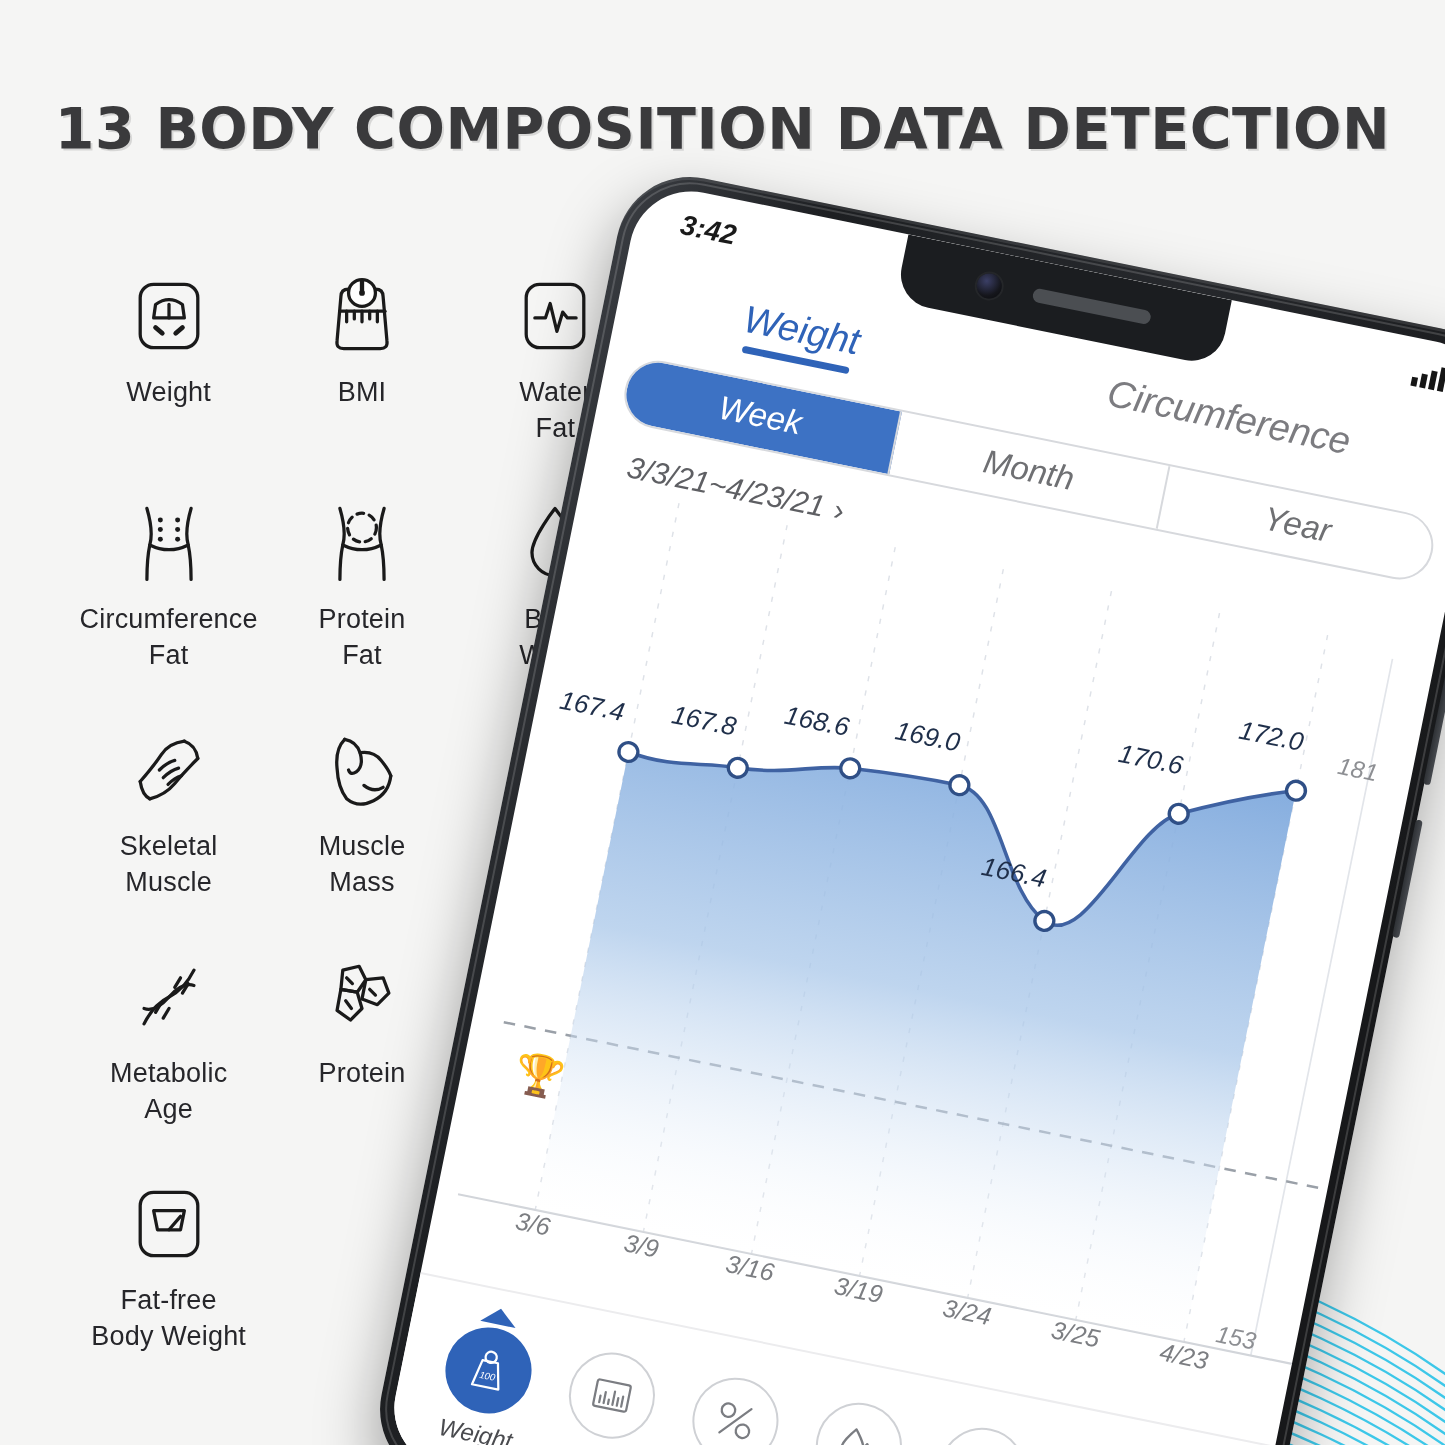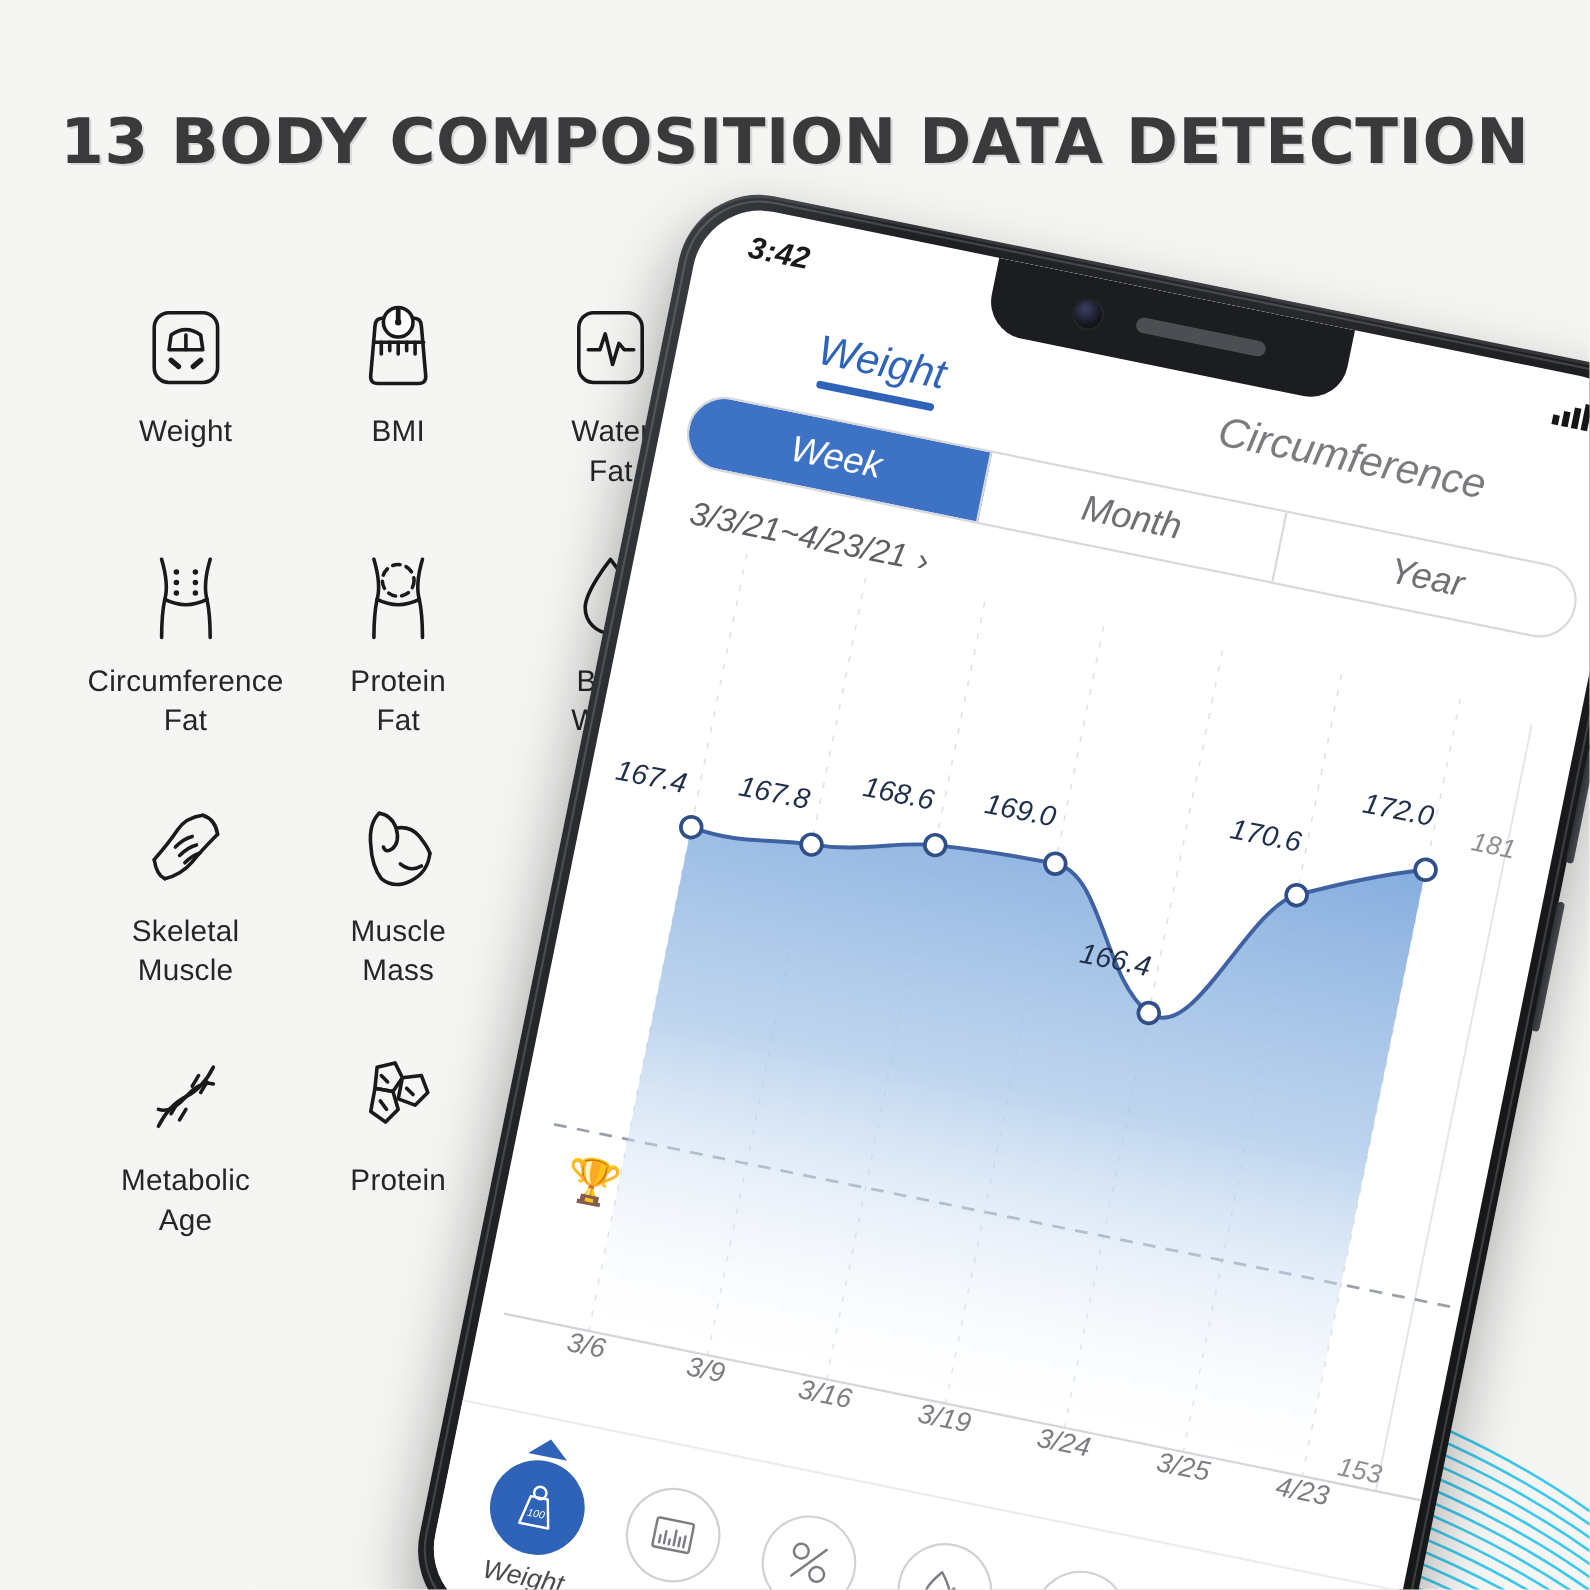--- a/index.html
+++ b/index.html
@@ -475,20 +475,31 @@
       <svg viewBox="0 0 100 100" fill="none" stroke="#1a1a1a" stroke-width="3.4" stroke-linecap="round" stroke-linejoin="round">
         <path d="M18 72 A32 32 0 1 1 82 72"></path>
         <path d="M31 69 A19 19 0 1 1 69 69"></path>
         <line x1="50" y1="70" x2="62" y2="50"></line>
         <circle cx="50" cy="71" r="4" fill="#1a1a1a" stroke="none"></circle>
       </svg>
     </div>
     <div class="feature-label">BMR</div>
   </div>
 
+  <div class="feature">
+    <div class="feature-icon">
+      <svg viewBox="0 0 100 100" fill="none" stroke="#1a1a1a" stroke-width="3.4" stroke-linecap="round" stroke-linejoin="round">
+        <rect x="20" y="17" width="60" height="66" rx="14"></rect>
+        <path d="M34 36 L66 36 L62 56 L38 56 Z"></path>
+        <line x1="50" y1="56" x2="62" y2="42"></line>
+      </svg>
+    </div>
+    <div class="feature-label">Fat-free
+Body Weight</div>
+  </div>
 
 </div>
 
 <svg class="deco-arcs-left" viewBox="0 0 520 1000" fill="none">
   <g stroke="#2ec4e8" stroke-width="2.2" fill="none" opacity="0.95">
     <path d="M470 18 C300 120 190 330 186 560 C183 760 250 910 330 995"></path>
     <path d="M462 22 C294 124 184 334 180 562 C177 762 244 912 324 998"></path>
     <path d="M454 26 C288 128 178 338 174 564 C171 764 238 914 318 1000"></path>
     <path d="M446 30 C282 132 172 342 168 566 C165 766 232 916 312 1000"></path>
     <path d="M438 34 C276 136 166 346 162 568 C159 768 226 918 306 1000"></path>

